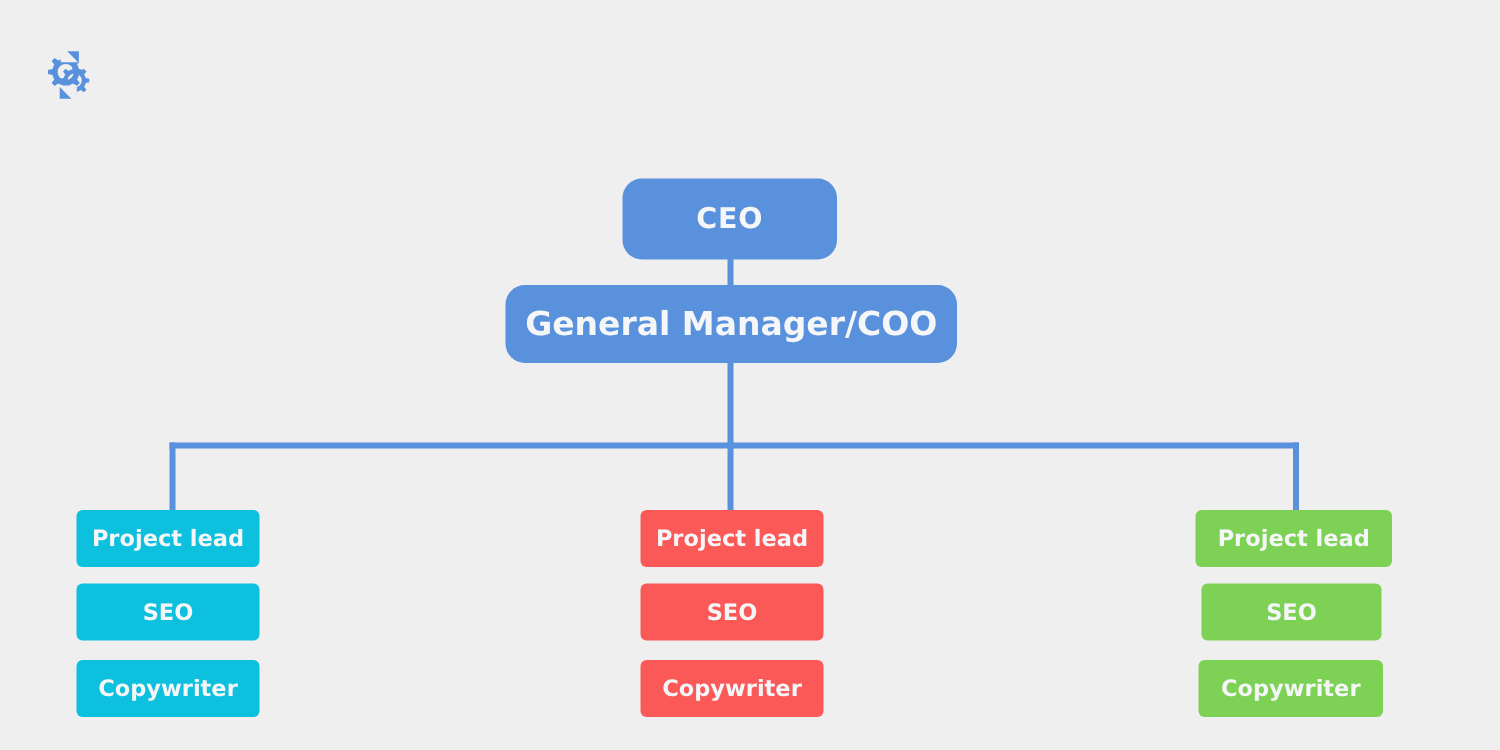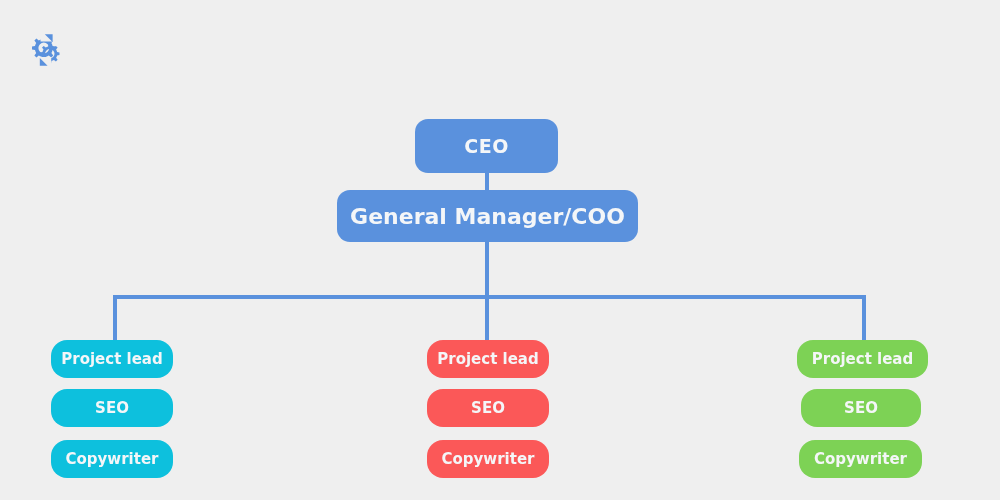--- a/index.html
+++ b/index.html
@@ -82,21 +82,21 @@
     border-radius: 13px;
     left: 337px;
     top: 190px;
     width: 301px;
     height: 52px;
     font-size: 22px;
     align-items: center;
   }
 
   .node-leaf {
-    border-radius: 16px;
+    border-radius: 4px;
     height: 38px;
     font-size: 15px;
   }
 
   .c-cyan  { background: #0dc0dd; }
   .c-red   { background: #fb5858; }
   .c-green { background: #7dd255; }
 </style>
 </head>
 <body>

